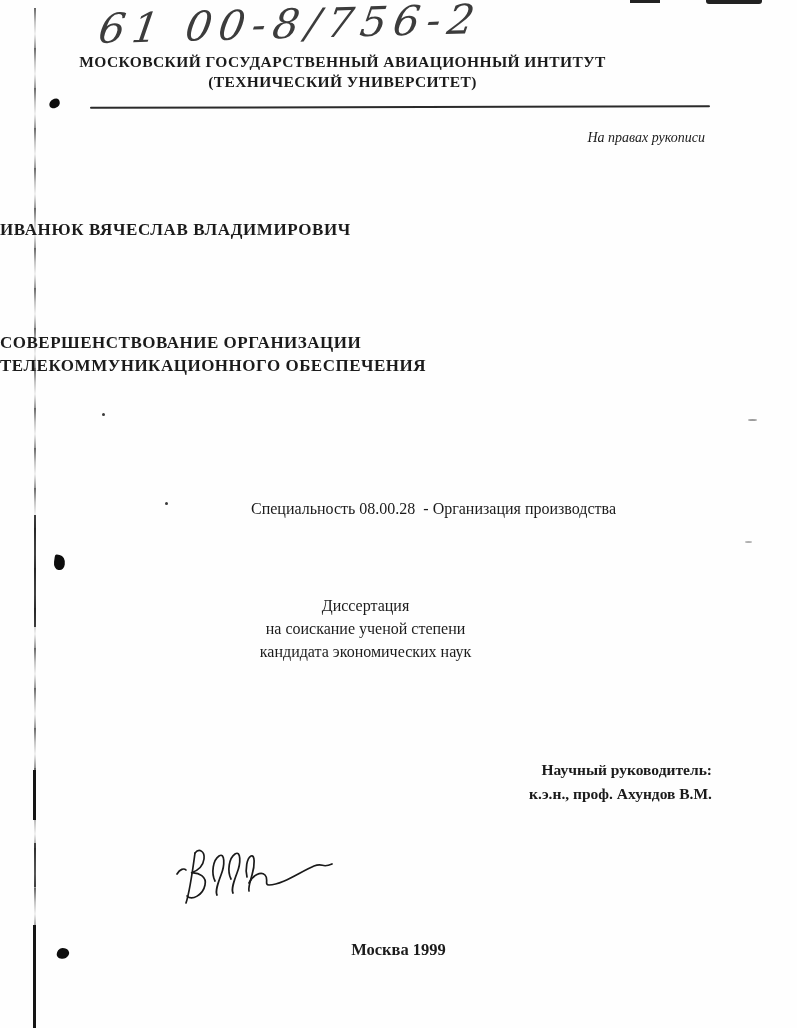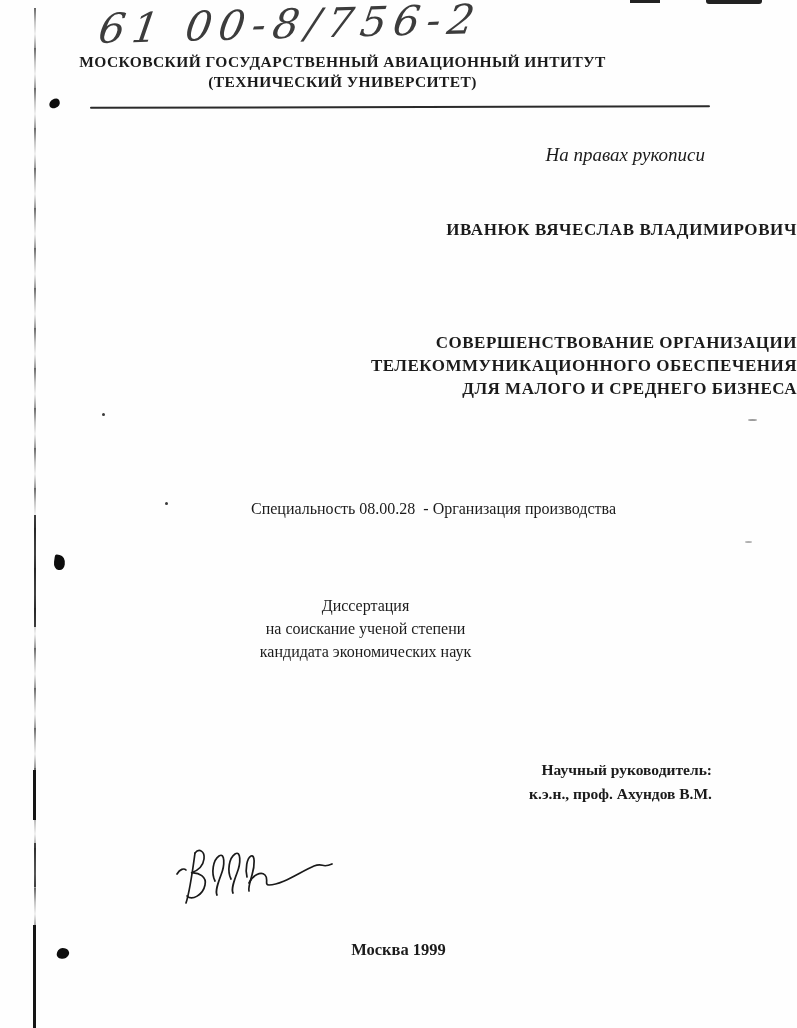--- a/index.html
+++ b/index.html
@@ -69,36 +69,36 @@
   .rule {
     position: absolute;
     left: 90px; top: 106px;
     width: 620px; height: 2px;
     background: #2a2a2a;
     transform: rotate(-0.15deg);
     border-radius: 1px;
   }
   .manuscript-note {
     position: absolute;
-    right: 92px; top: 144px;
+    right: 92px; top: 130px;
     font-style: italic;
-    font-size: 19px;
+    font-size: 14px;
   }
   .author-name {
     position: absolute;
     left: 0; top: 220px; width: 797px;
-    text-align: right;
+    text-align: left;
     font-weight: bold;
     font-size: 17px;
     letter-spacing: 0.6px;
   }
   .diss-title {
     position: absolute;
     left: 0; top: 331px; width: 797px;
-    text-align: right;
+    text-align: left;
     font-weight: bold;
     font-size: 17px;
     line-height: 23px;
     letter-spacing: 0.5px;
   }
   .specialty-line {
     position: absolute;
     left: 0; top: 500px; width: 797px;
     text-align: center;
     font-size: 16px;
@@ -158,21 +158,20 @@
 
   <div class="rule"></div>
 
   <div class="manuscript-note">На правах рукописи</div>
 
   <div class="author-name">ИВАНЮК ВЯЧЕСЛАВ ВЛАДИМИРОВИЧ</div>
 
   <div class="diss-title">
     <div>СОВЕРШЕНСТВОВАНИЕ ОРГАНИЗАЦИИ</div>
     <div>ТЕЛЕКОММУНИКАЦИОННОГО ОБЕСПЕЧЕНИЯ</div>
-    <div>ДЛЯ МАЛОГО И СРЕДНЕГО БИЗНЕСА</div>
   </div>
 
   <div class="specialty-line">Специальность 08.00.28  - Организация производства</div>
 
   <div class="thesis-block">
     <div>Диссертация</div>
     <div>на соискание ученой степени</div>
     <div>кандидата экономических наук</div>
   </div>
 

